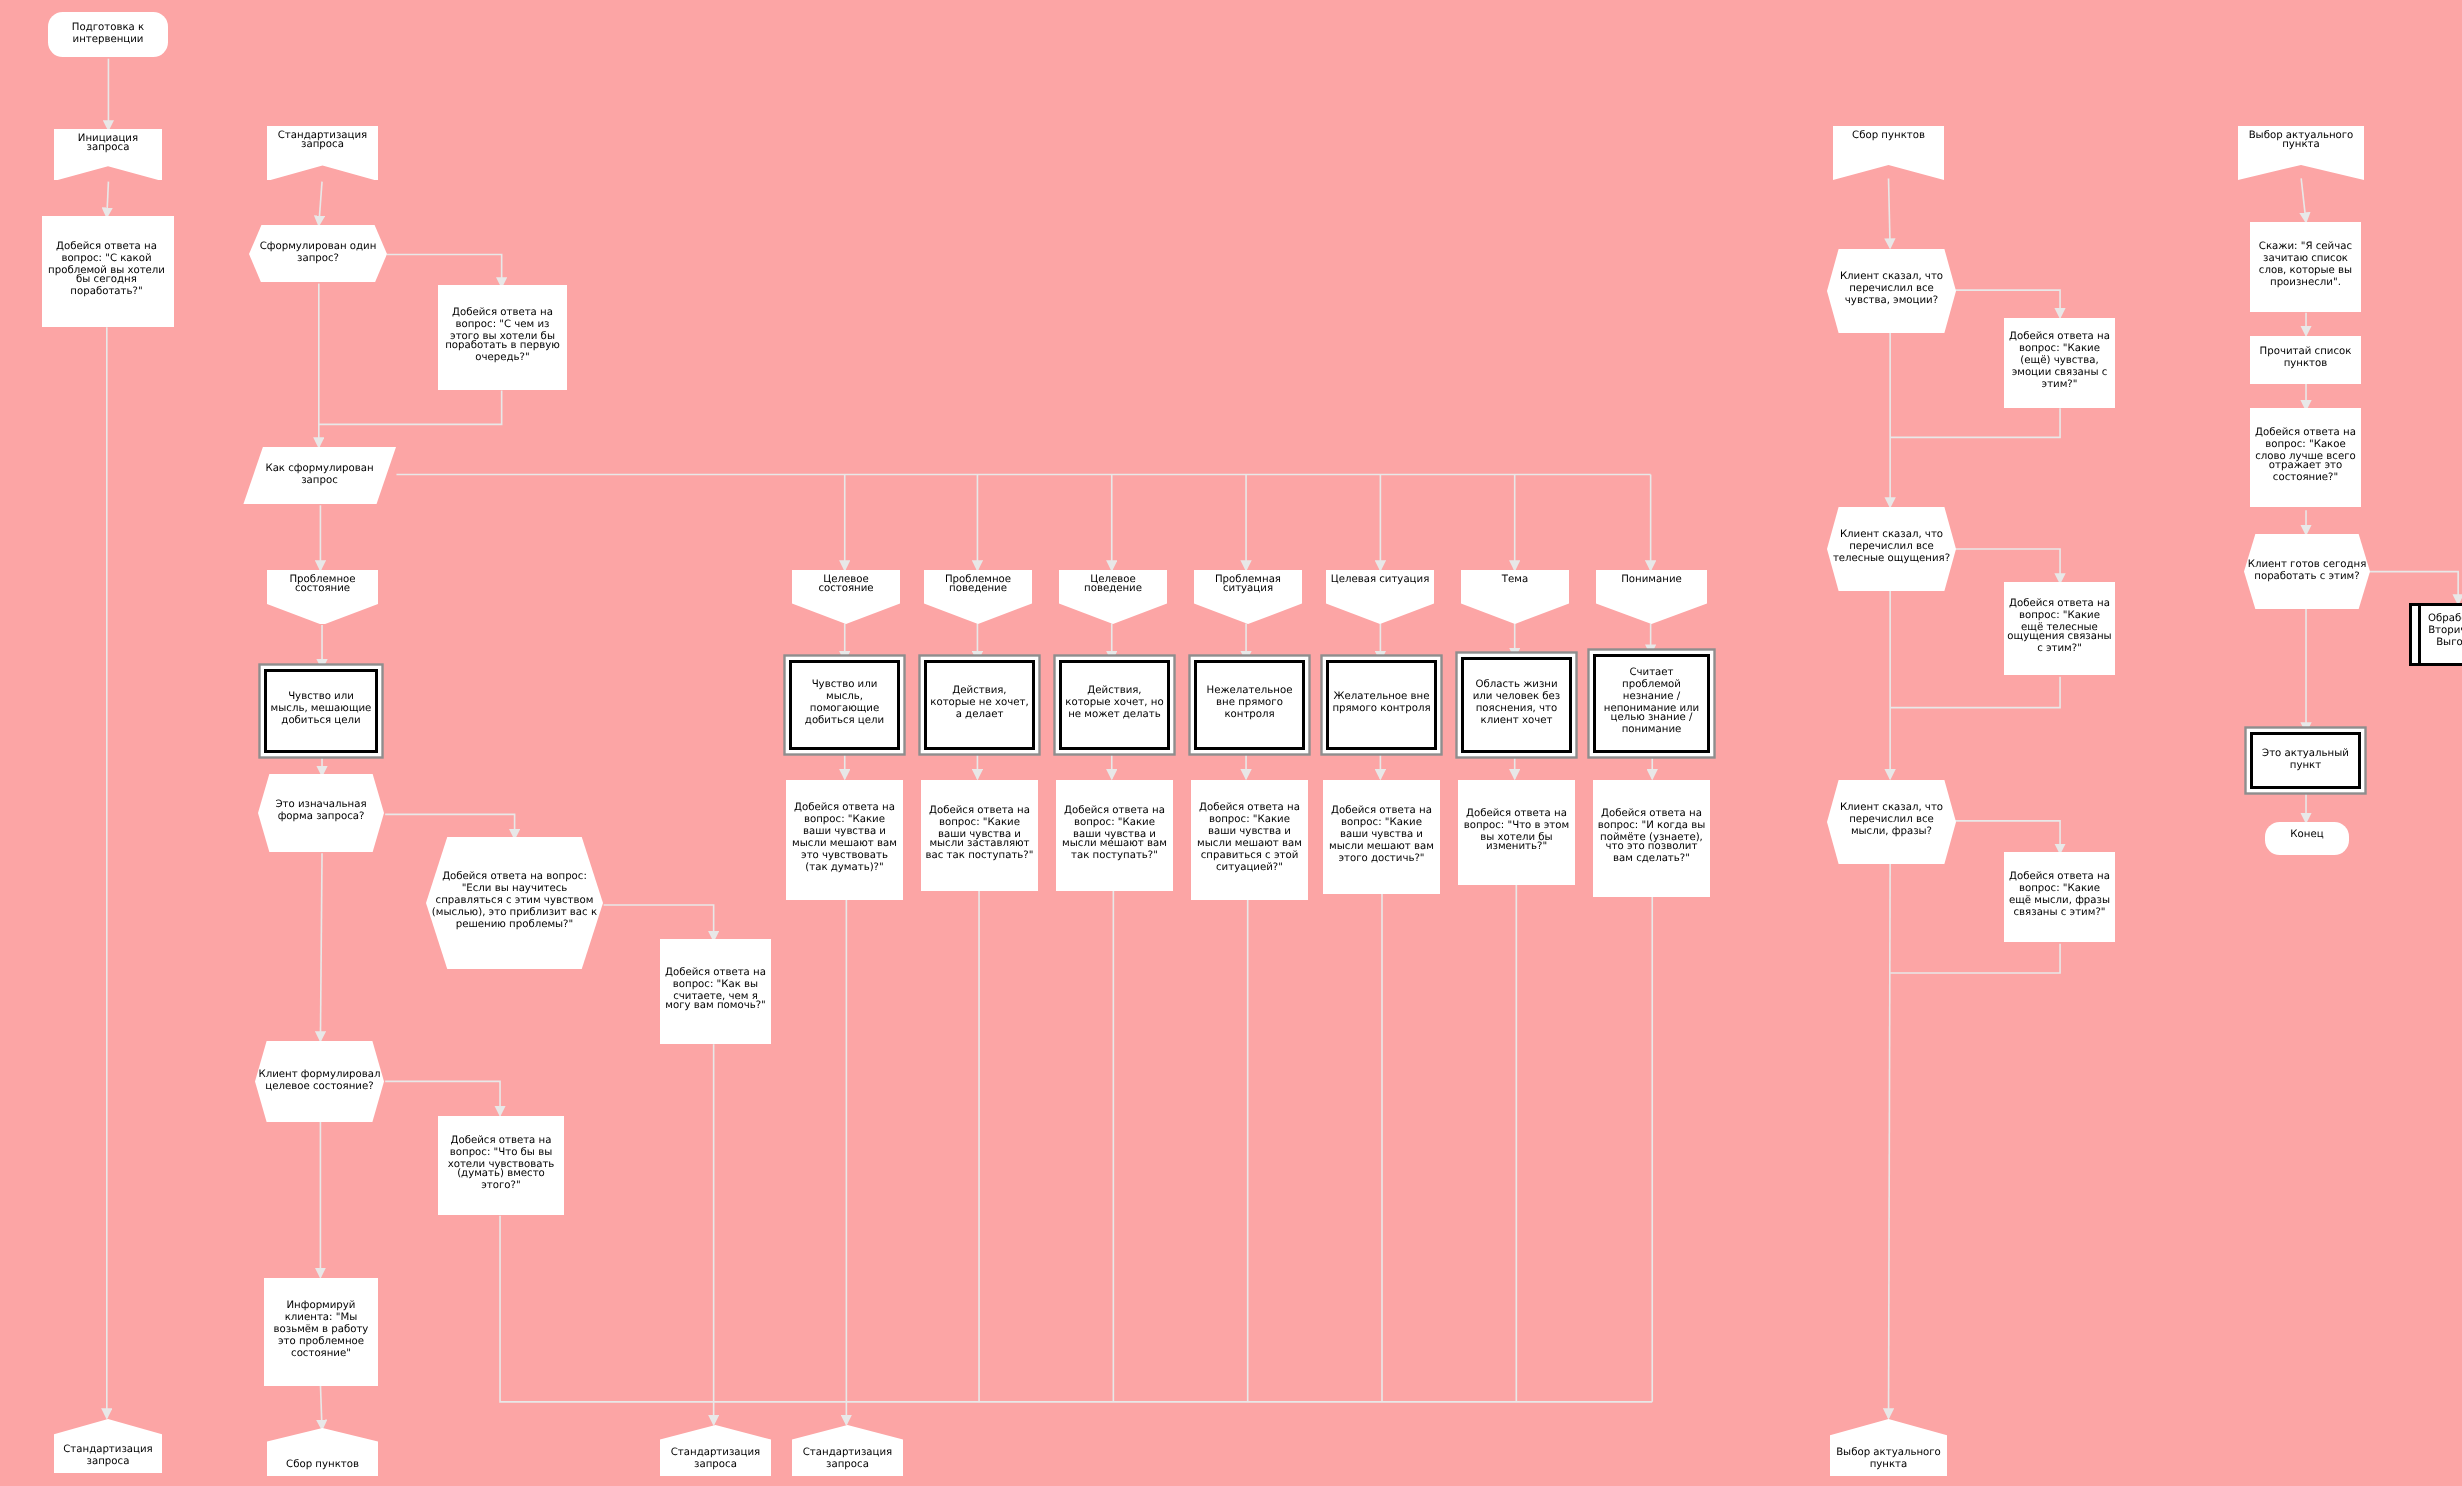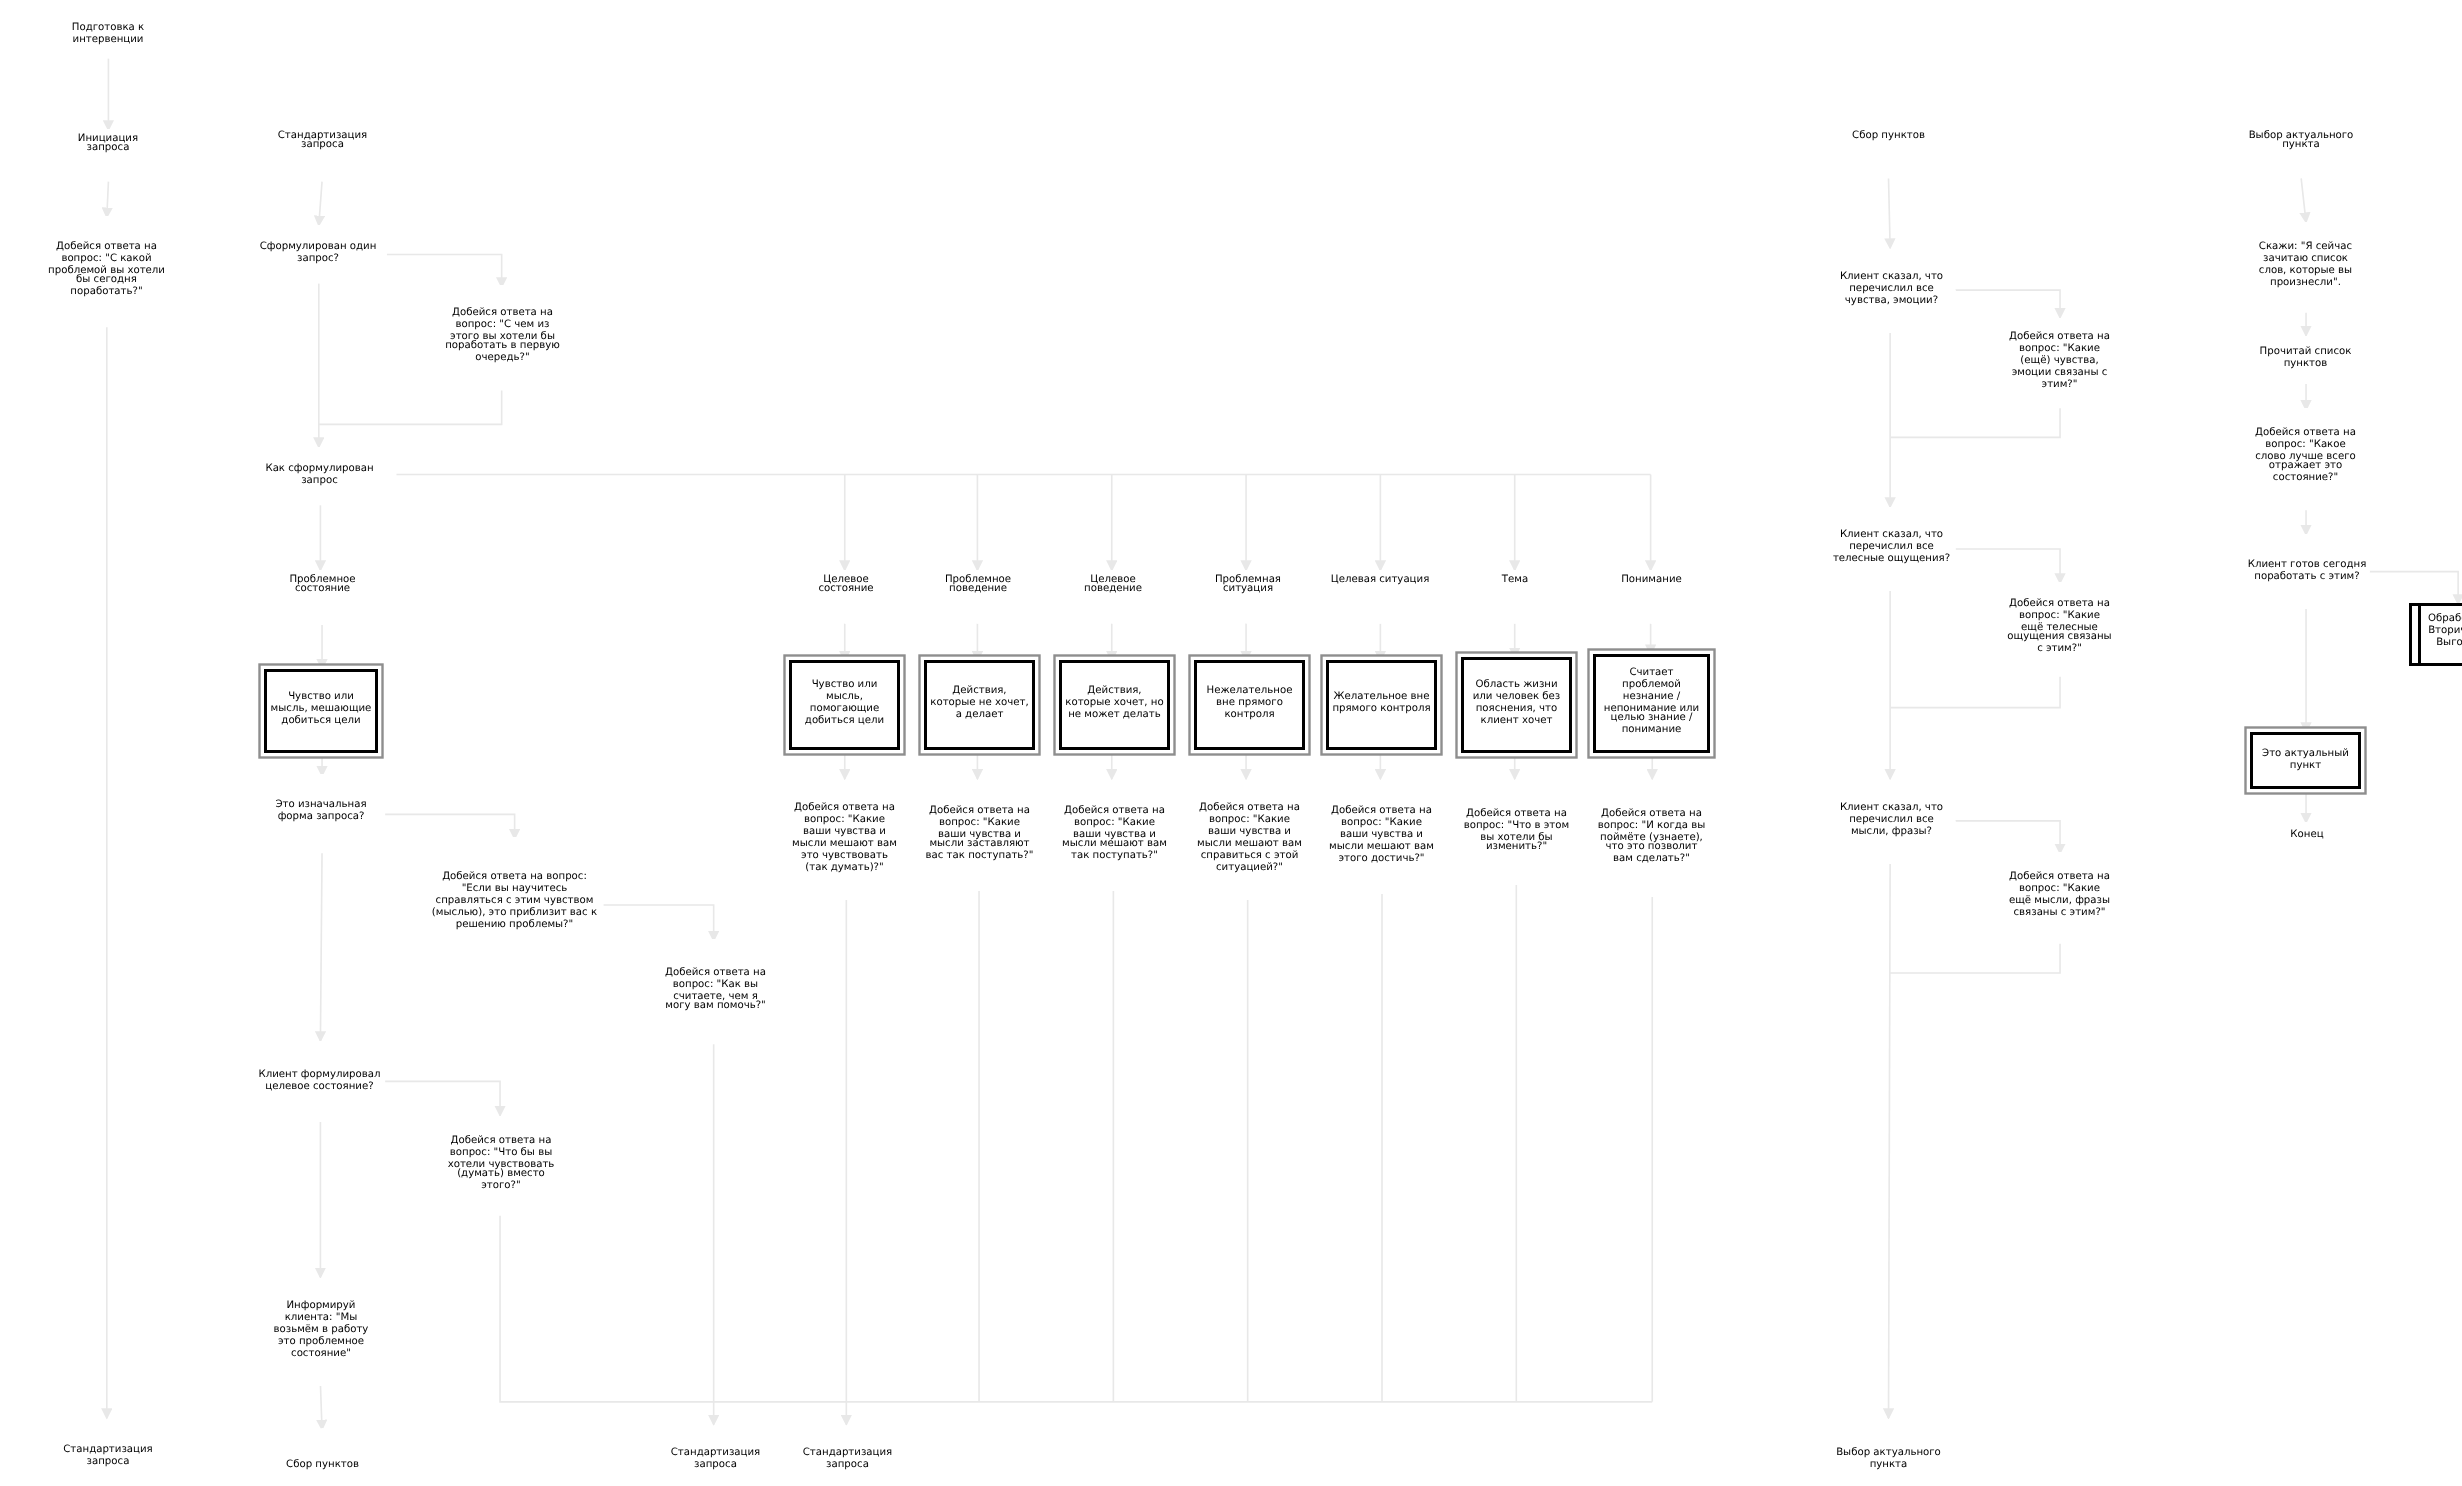--- a/index.html
+++ b/index.html
@@ -1,17 +1,17 @@
 <!DOCTYPE html>
 <html style="font-size:8.6px"><head>
 <meta charset="utf-8">
 <title>Flowchart</title>
 <style>
   html,body{margin:0;padding:0;background:#000;}
-  .stage{position:relative;width:2462px;height:1487px;background:#ffffff;overflow:hidden;}
+  .stage{position:relative;width:2462px;height:1487px;background:#fca5a5;overflow:hidden;}
   .canvas{position:relative;width:821px;height:496px;transform:scale(3);transform-origin:0 0;
           font-family:"DejaVu Sans", sans-serif;}
   #edge-layer{position:absolute;left:0;top:0;}
   .edge{fill:none;stroke:#e8e8e8;stroke-width:1;}
   .node{position:absolute;background:#fff;color:#000;display:flex;align-items:center;justify-content:center;
         text-align:center;font-size:3.4px;line-height:1.14;overflow:hidden;box-sizing:border-box;}
   .node-label{display:block;padding:0.8px 1.1px;}
   .shape-rounded{border-radius:4.9px;}
   .shape-hex{clip-path:polygon(9% 0,91% 0,100% 50%,91% 100%,9% 100%,0 50%);}
   .shape-hexbig{clip-path:polygon(12% 0,88% 0,100% 50%,88% 100%,12% 100%,0 50%);}

